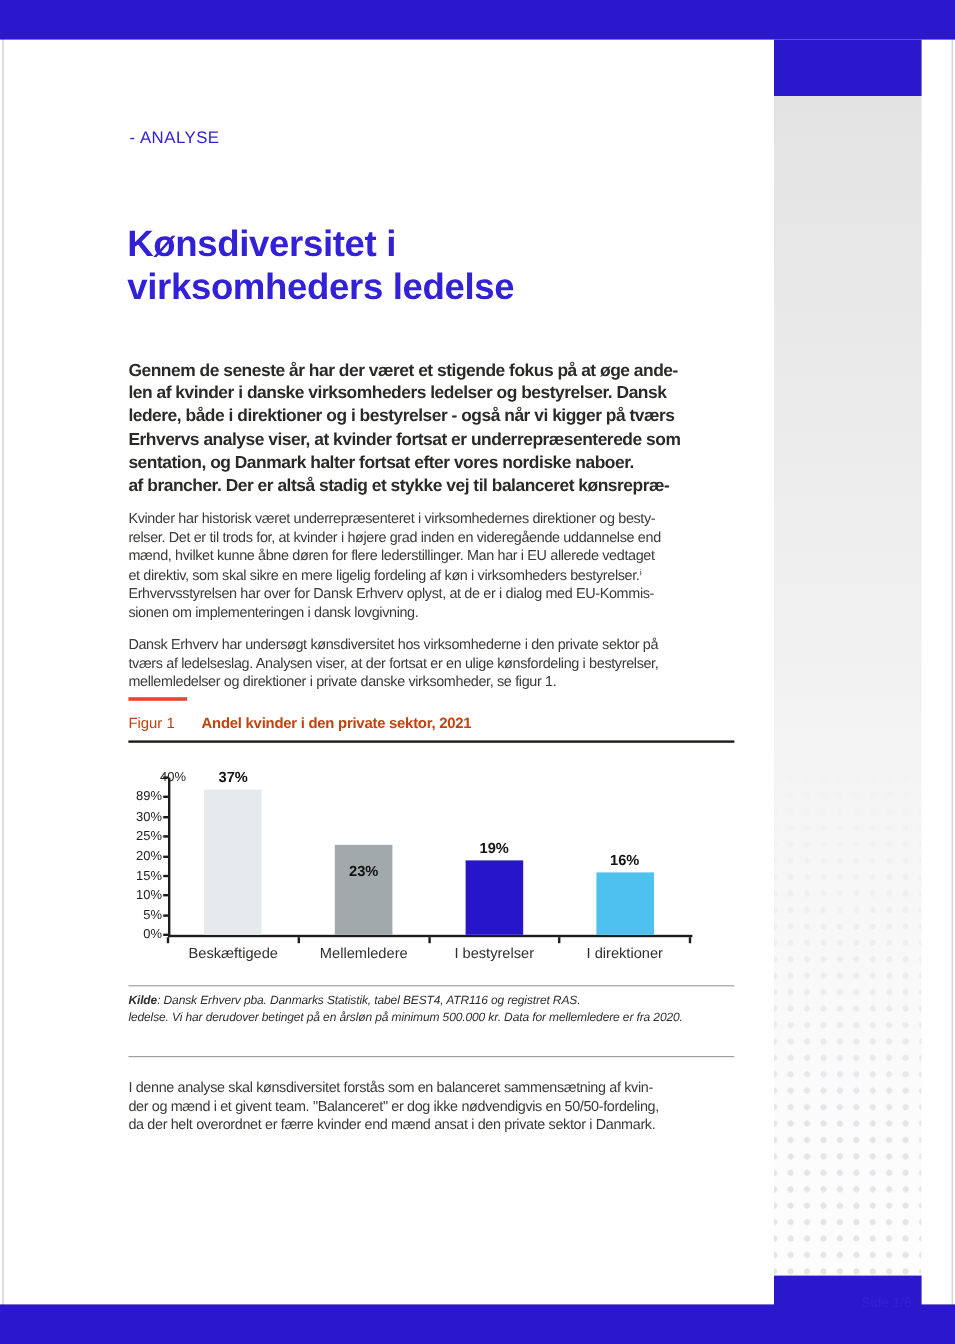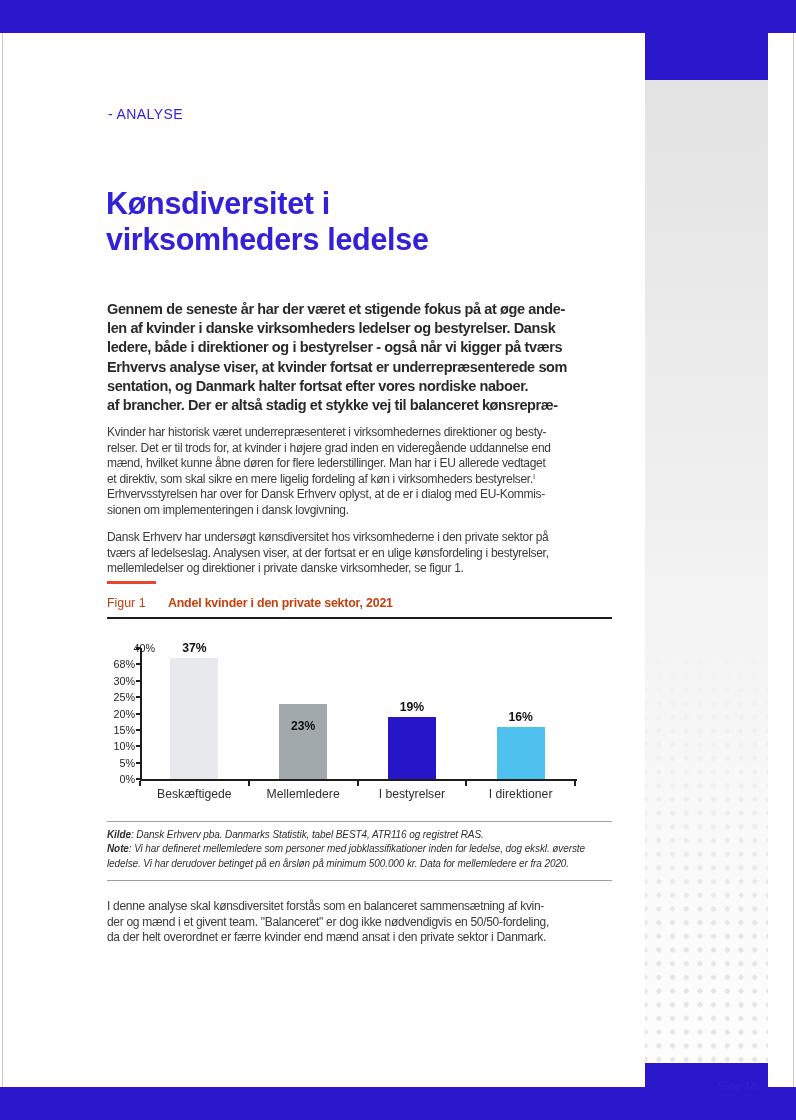--- a/index.html
+++ b/index.html
@@ -113,21 +113,21 @@
     <div class="ylab" style="top: 112.25px;">10%</div>
     <div class="ytick" style="top: 117.25px;"></div>
     <div class="ylab" style="top: 95.875px;">15%</div>
     <div class="ytick" style="top: 100.875px;"></div>
     <div class="ylab" style="top: 79.5px;">20%</div>
     <div class="ytick" style="top: 84.5px;"></div>
     <div class="ylab" style="top: 63.125px;">25%</div>
     <div class="ytick" style="top: 68.125px;"></div>
     <div class="ylab" style="top: 46.75px;">30%</div>
     <div class="ytick" style="top: 51.75px;"></div>
-    <div class="ylab" style="top: 30.375px;">68%</div>
+    <div class="ylab" style="top: 30.375px;">89%</div>
     <div class="ytick" style="top: 35.375px;"></div>
     <div class="ylab" style="top: 14px; margin-left: 20px;">40%</div>
     <div class="ytick" style="top: 19px;"></div>
     <div class="bar" style="left: 63.375px; top: 29.825px; width: 48px; height: 121.175px; background: rgb(230, 234, 237);"></div>
     <div class="vlab" style="left: 57.375px; top: 12.825px;">37%</div>
     <div class="clab" style="left: 33px; top: 159px; width: 108.75px;">Beskæftigede</div>
     <div class="bar" style="left: 172.125px; top: 75.675px; width: 48px; height: 75.325px; background: rgb(162, 169, 173);"></div>
     <div class="vlab" style="left: 166.125px; top: 58.675px; margin-top: 32px;">23%</div>
     <div class="clab" style="left: 141.75px; top: 159px; width: 108.75px;">Mellemledere</div>
     <div class="bar" style="left: 280.875px; top: 88.775px; width: 48px; height: 62.225px; background: rgb(39, 22, 201);"></div>
@@ -139,21 +139,20 @@
     <div class="xtick" style="left: 32px; top: 153px;"></div>
     <div class="xtick" style="left: 140.75px; top: 153px;"></div>
     <div class="xtick" style="left: 249.5px; top: 153px;"></div>
     <div class="xtick" style="left: 358.25px; top: 153px;"></div>
     <div class="xtick" style="left: 467px; top: 153px;"></div>
   </div>
 
 <div class="src-rule top"></div>
 <div class="source">
   <div><b>Kilde</b><span>: Dansk Erhverv pba. Danmarks Statistik, tabel BEST4, ATR116 og registret RAS.</span></div>
-  <div><b>Note</b><span>: Vi har defineret mellemledere som personer med jobklassifikationer inden for ledelse, dog ekskl. øverste</span></div>
   <div>ledelse. Vi har derudover betinget på en årsløn på minimum 500.000 kr. Data for mellemledere er fra 2020.</div>
 </div>
 <div class="src-rule bot"></div>
 
 <div class="para p3">
     <div>I denne analyse skal kønsdiversitet forstås som en balanceret sammensætning af kvin-</div>
     <div>der og mænd i et givent team. "Balanceret" er dog ikke nødvendigvis en 50/50-fordeling,</div>
     <div>da der helt overordnet er færre kvinder end mænd ansat i den private sektor i Danmark.</div>
   </div>
 

